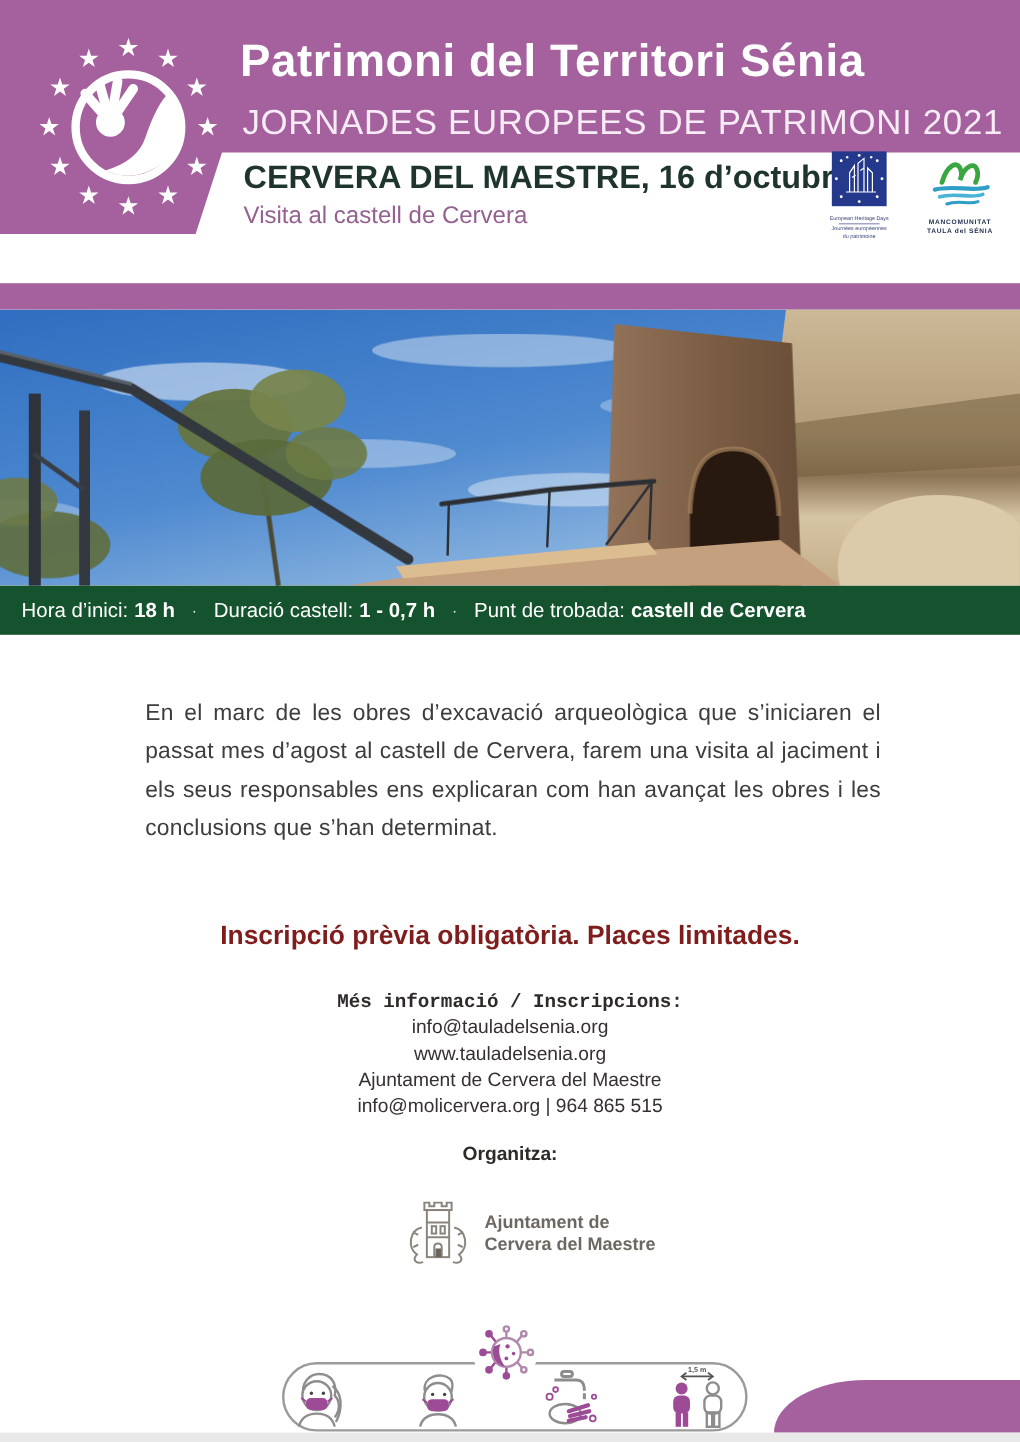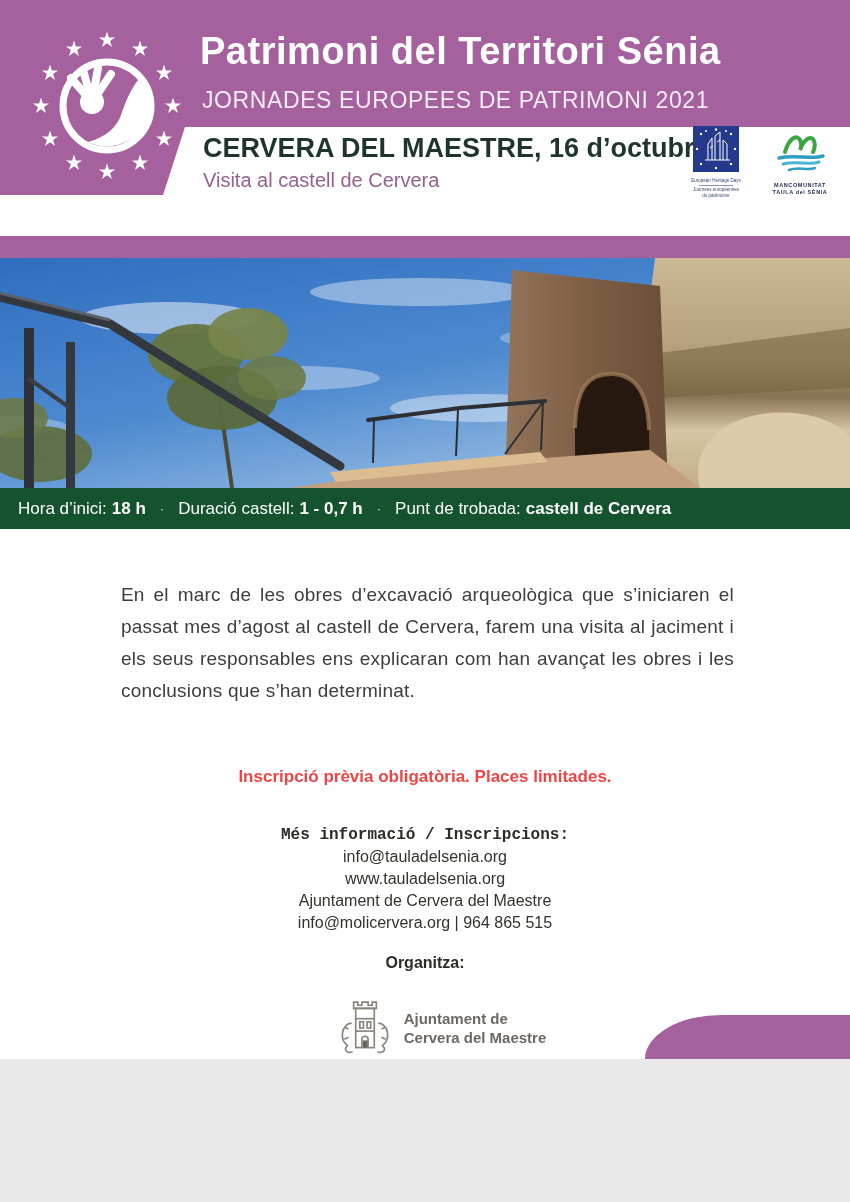--- a/index.html
+++ b/index.html
@@ -1,24 +1,24 @@
 <!DOCTYPE html>
 <html><head>
 <meta charset="utf-8">
 <style>
   html,body{margin:0;padding:0;background:#e9e9e9;}
-  .page{position:relative;width:850px;height:1059px;background:#ffffff;overflow:hidden;
+  .page{position:relative;width:850px;height:1194px;background:#ffffff;overflow:hidden;
         font-family:"Liberation Sans",sans-serif;}
 
   
   .header-bg{position:absolute;left:0;top:0;width:850px;height:195px;background:#a4619e;
              clip-path:polygon(0 0,850px 0,850px 127px,185px 127px,163px 195px,0 195px);}
   .logo-svg{position:absolute;left:22px;top:14px;}
   .main-title{position:absolute;left:200px;top:30px;font-size:38px;font-weight:600;color:#ffffff;letter-spacing:.5px;}
-  .main-subtitle{position:absolute;left:202px;top:87px;font-size:23px;font-weight:500;color:#f7ebf5;letter-spacing:.6px;}
+  .main-subtitle{position:absolute;left:202px;top:87px;font-size:29px;font-weight:500;color:#f7ebf5;letter-spacing:.6px;}
   .event-title{position:absolute;left:203px;top:133px;font-size:27px;font-weight:800;color:#1e342d;}
   .event-subtitle{position:absolute;left:203px;top:169px;font-size:20px;font-weight:400;color:#946090;}
 
   .ehd-logo{position:absolute;left:686px;top:126px;width:60px;text-align:center;}
   .ehd-text{font-size:4.5px;color:#3a4677;line-height:6px;margin-top:2px;}
   .taula-logo{position:absolute;left:762px;top:130px;width:76px;text-align:center;}
   .taula-text{font-size:5.5px;font-weight:700;color:#1c2b4a;letter-spacing:.6px;line-height:7px;}
 
   
   .divider-bar{position:absolute;left:0;top:236px;width:850px;height:22px;background:#a4619e;}
@@ -27,21 +27,21 @@
             display:flex;align-items:center;padding-left:18px;box-sizing:border-box;
             color:#ffffff;font-size:17px;}
   .info-bar .lbl{font-weight:400;margin-right:5px;}
   .info-bar .val{font-weight:700;}
   .info-bar .sep{margin:0 14px;font-size:13px;opacity:.9;}
 
   
   .body-par{position:absolute;left:121px;top:560px;width:613px;font-size:19px;line-height:32px;
             color:#3d3d3d;text-align:justify;letter-spacing:.2px;}
   .registration{position:absolute;left:0;top:767px;width:850px;text-align:center;
-                font-size:17px;font-weight:600;color:#ef4444;}
+                font-size:22px;font-weight:600;color:#7f1d1d;}
   .contact{position:absolute;left:0;top:824px;width:850px;text-align:center;color:#343230;}
   .contact .heading{font-size:16px;font-weight:700;line-height:22px;color:#2e2a28;font-family:Liberation Mono, monospace;}
   .contact .line{font-size:16px;line-height:22px;}
   .organizer{position:absolute;left:0;top:954px;width:850px;text-align:center;
              font-size:16px;font-weight:700;color:#2e2a28;}
   .ajuntament{position:absolute;left:0;top:996px;width:850px;display:flex;
               justify-content:center;align-items:center;gap:10px;margin-left:16px;}
   .ajuntament .txt{font-size:15px;font-weight:700;color:#6d6862;line-height:19px;text-align:left;}
 
   

